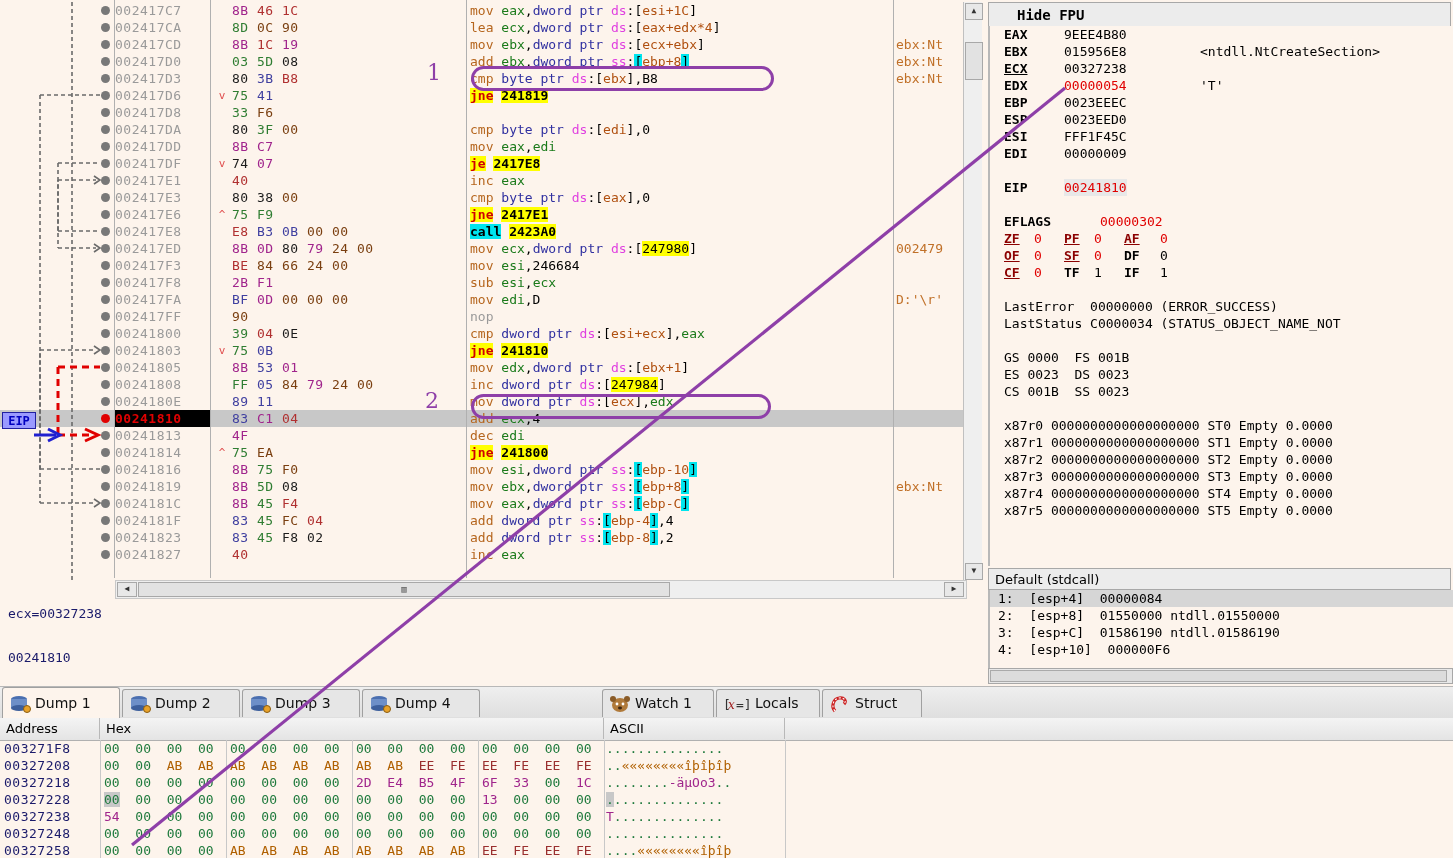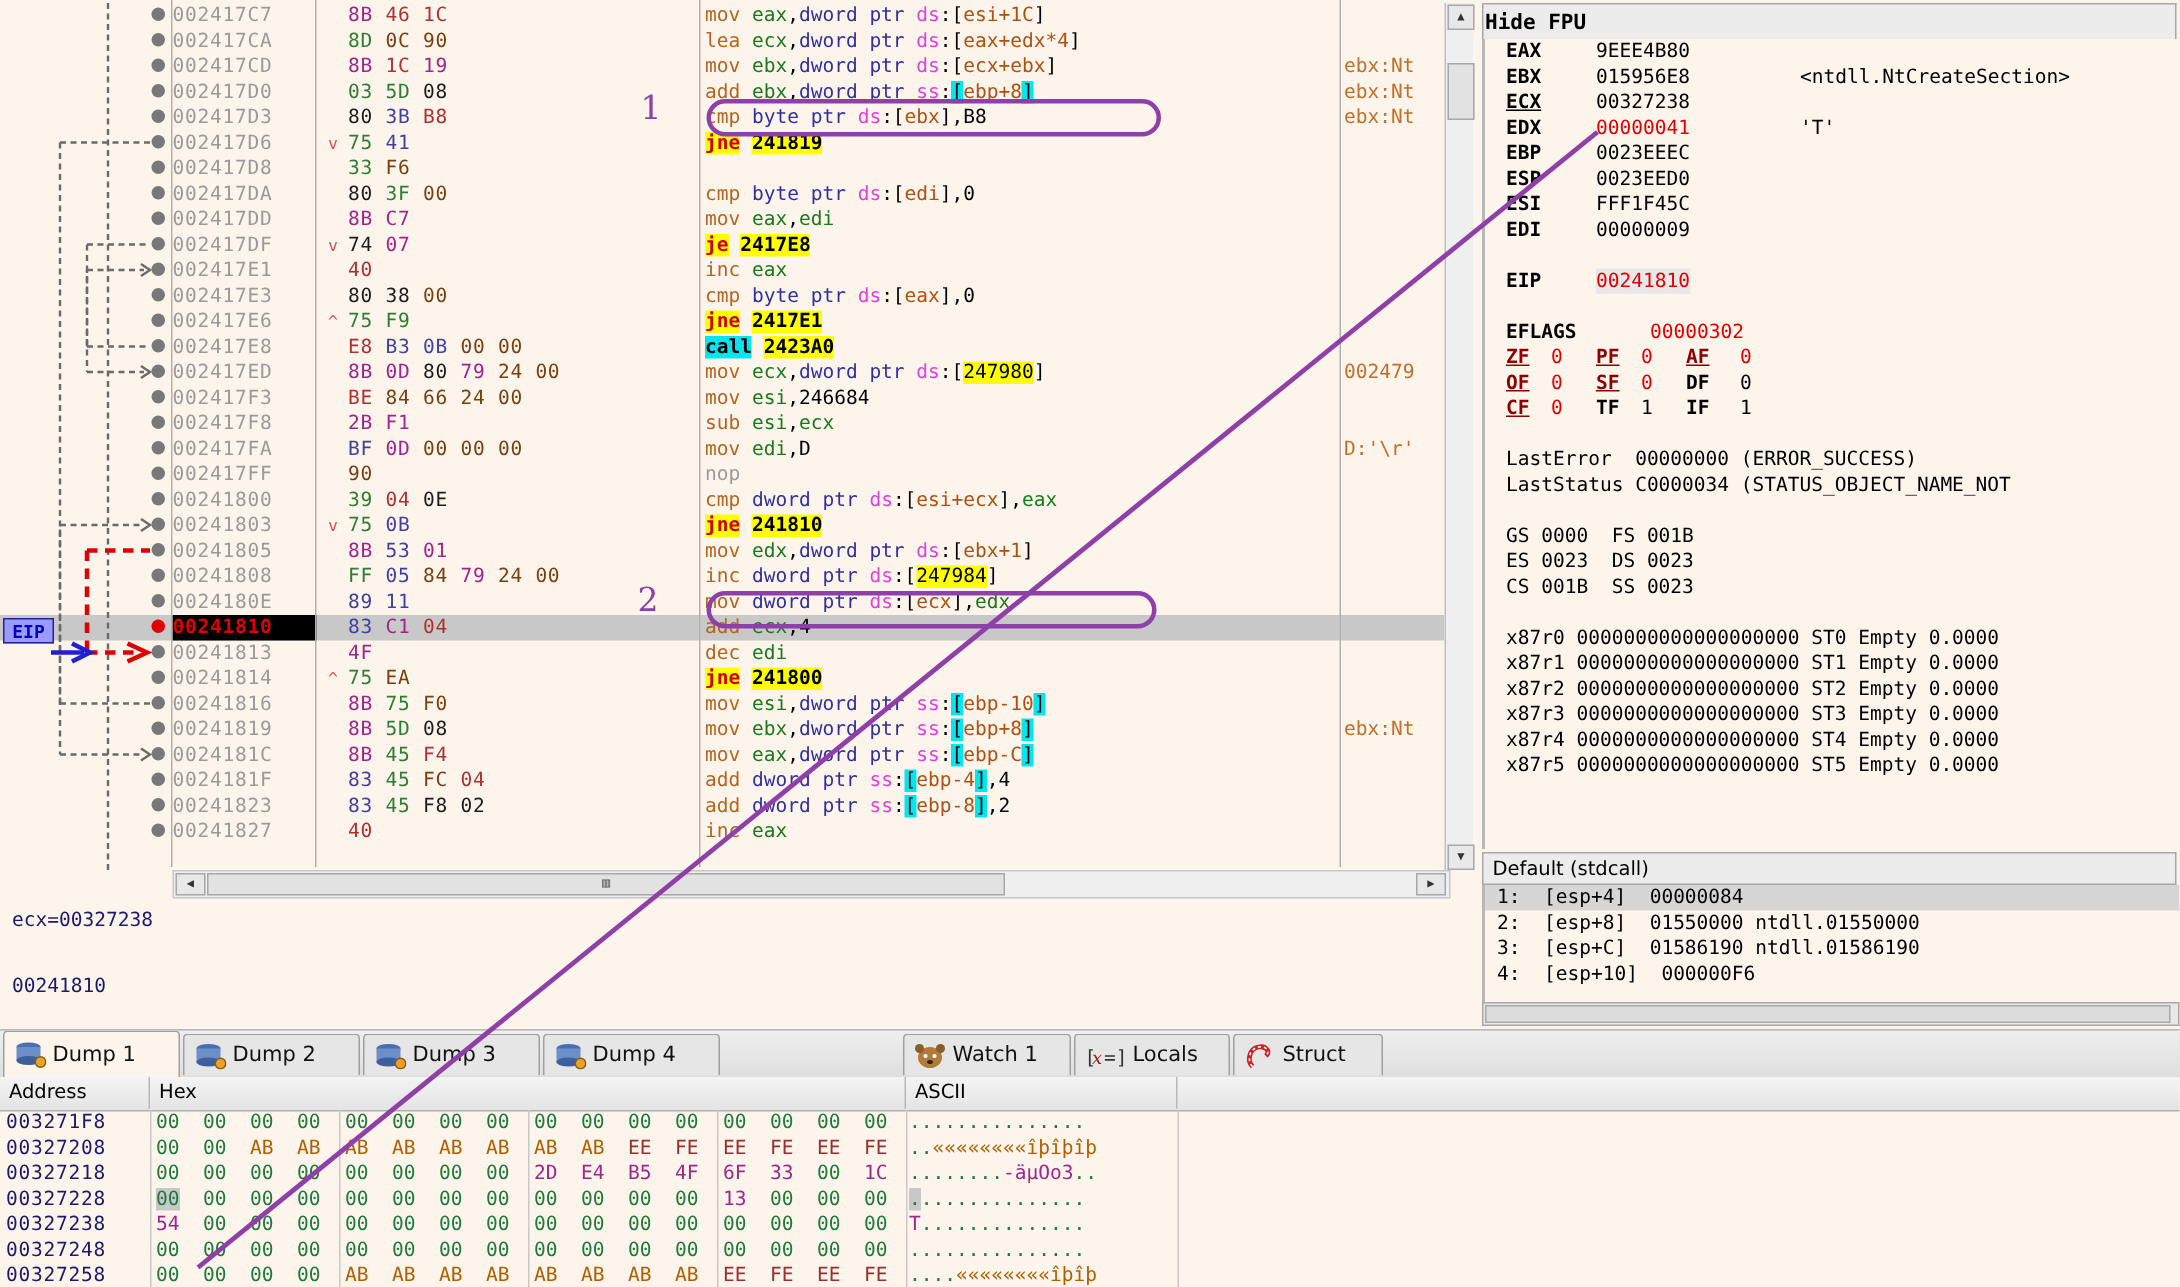--- a/index.html
+++ b/index.html
@@ -62,21 +62,21 @@
   
   #infobox{position:absolute;left:0;top:600px;width:982px;height:84px;background:#fdf4ec;}
   #infobox .l1{position:absolute;left:8px;top:6px;color:#1a1a6a;}
   #infobox .l2{position:absolute;left:8px;top:50px;color:#1a1a6a;}
 
   
   #regpanel{position:absolute;left:986px;top:0;width:467px;height:568px;background:#fdf4ec;}
   #hidefpu{position:absolute;left:2px;top:2px;width:463px;height:24px;
            background:#ececec;border:1px solid #a8a8a8;border-bottom:none;
            font-family:"DejaVu Sans Mono",monospace;font-size:14px;font-weight:bold;
-           line-height:24px;padding-left:1px;color:#000;box-sizing:border-box;}
+           line-height:24px;padding-left:28px;color:#000;box-sizing:border-box;}
   #regbody{position:absolute;left:2px;top:26px;width:463px;height:540px;
            background:#fdf4ec;border-left:2px solid #b8b8b8;overflow:hidden;}
   .rrow{position:relative;height:17px;line-height:17px;white-space:pre;}
   .rname{position:absolute;left:14px;color:#000;font-weight:bold;}
   .rname u{text-decoration:underline;}
   .rval{position:absolute;left:74px;color:#000;}
   .rval.chg{color:#e00000;}
   .rval.hl{background:#e8e8e8;color:#e00000;}
   .rcmt{position:absolute;left:210px;color:#000;}
   .flagrow{position:relative;height:17px;line-height:17px;white-space:pre;}
@@ -232,21 +232,21 @@
   <div class="l1 mono">ecx=00327238</div>
   <div class="l2 mono">00241810</div>
 </div>
 
 <div id="regpanel">
   <div id="hidefpu">Hide FPU</div>
   <div id="regbody">
       <div class="rrow"><span class="rname">EAX</span><span class="rval">9EEE4B80</span></div>
       <div class="rrow"><span class="rname">EBX</span><span class="rval">015956E8</span><span class="rcmt">&lt;ntdll.NtCreateSection&gt;</span></div>
       <div class="rrow"><span class="rname"><u>ECX</u></span><span class="rval">00327238</span></div>
-      <div class="rrow"><span class="rname">EDX</span><span class="rval chg">00000041</span><span class="rcmt">'T'</span></div>
+      <div class="rrow"><span class="rname">EDX</span><span class="rval chg">00000054</span><span class="rcmt">'T'</span></div>
       <div class="rrow"><span class="rname">EBP</span><span class="rval">0023EEEC</span></div>
       <div class="rrow"><span class="rname">ESP</span><span class="rval">0023EED0</span></div>
       <div class="rrow"><span class="rname">ESI</span><span class="rval">FFF1F45C</span></div>
       <div class="rrow"><span class="rname">EDI</span><span class="rval">00000009</span></div>
       <div class="rrow"></div>
       <div class="rrow"><span class="rname">EIP</span><span class="rval hl">00241810</span></div>
       <div class="rrow"></div>
       <div class="rrow"><span class="rname">EFLAGS</span><span class="rval chg" style="left:110px;">00000302</span></div>
       <div class="flagrow"><span class="fl" style="left:14px"><u>ZF</u></span><span class="flv" style="left:44px">0</span><span class="fl" style="left:74px"><u>PF</u></span><span class="flv" style="left:104px">0</span><span class="fl" style="left:134px"><u>AF</u></span><span class="flv" style="left:170px">0</span></div>
       <div class="flagrow"><span class="fl" style="left:14px"><u>OF</u></span><span class="flv" style="left:44px">0</span><span class="fl" style="left:74px"><u>SF</u></span><span class="flv" style="left:104px">0</span><span class="fl" style="left:134px">DF</span><span class="flv b" style="left:170px">0</span></div>

